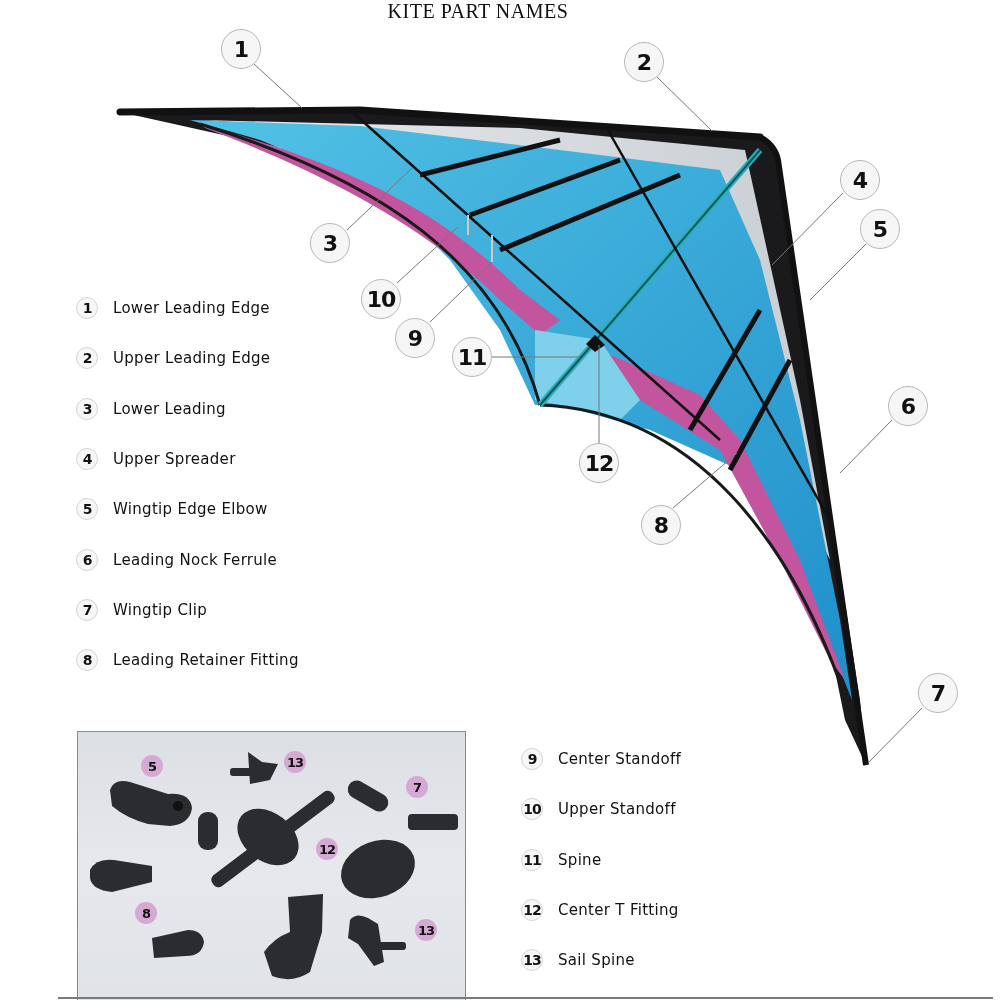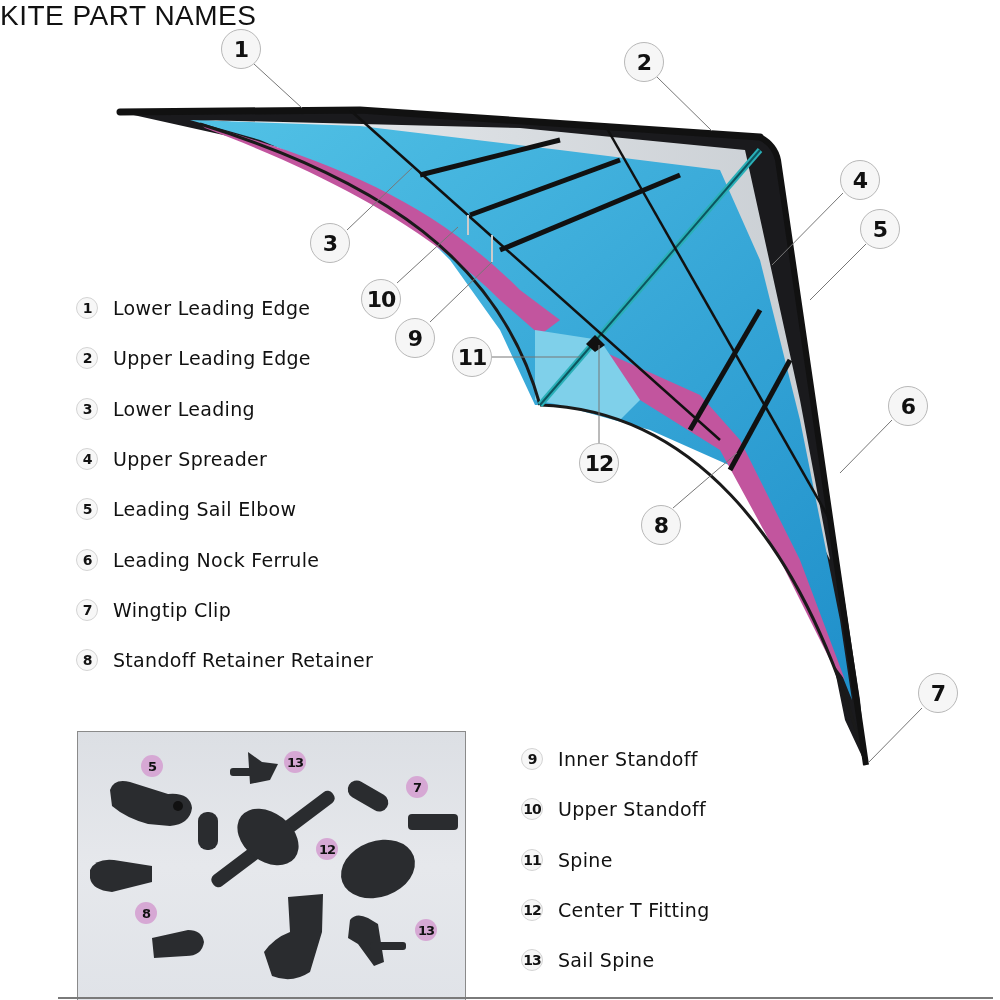--- a/index.html
+++ b/index.html
@@ -1,23 +1,23 @@
 <!DOCTYPE html>
 <html><head>
 <meta charset="utf-8">
 <style>
   html,body{margin:0;padding:0;background:#fff;}
   body{width:1000px;height:1000px;position:relative;overflow:hidden;font-family:"DejaVu Sans","Liberation Sans",sans-serif;color:#111;}
-  .title{position:absolute;left:0;width:956px;top:0;font-family:Liberation Sans, sans-serif;font-size:28px;letter-spacing:0.5px;color:#111;}
+  .title{position:absolute;left:0;width:956px;top:0;text-align:center;font-family:Liberation Serif, serif;font-size:20px;letter-spacing:0.5px;color:#111;}
   .kite{position:absolute;left:0;top:0;width:1000px;height:1000px;}
   .callout{position:absolute;width:40px;height:40px;border-radius:50%;border:1.5px solid #b8b8b8;background:#f6f6f6;display:flex;align-items:center;justify-content:center;font-family:"DejaVu Sans",sans-serif;font-weight:bold;font-size:22px;color:#111;box-sizing:border-box;letter-spacing:-1px;}
   .legend{position:absolute;}
   .legend-item{position:absolute;display:flex;align-items:center;height:26px;white-space:nowrap;}
   .legend-num{width:22px;height:22px;border-radius:50%;border:1px solid #d4d4d4;background:#f7f7f7;display:flex;align-items:center;justify-content:center;font-weight:bold;font-size:14px;letter-spacing:-1px;box-sizing:border-box;margin-right:15px;}
-  .legend-label{font-family:"DejaVu Sans",sans-serif;font-size:19px;color:#111;letter-spacing:0.3px;}
+  .legend-label{font-family:"DejaVu Sans",sans-serif;font-size:15px;color:#111;letter-spacing:0.3px;}
   .photo{position:absolute;left:77px;top:731px;width:389px;height:269px;border:1px solid #8a8a8a;border-bottom:none;background:linear-gradient(180deg,#dcdfe4 0%,#e6e8ec 50%,#e0e3e8 100%);overflow:hidden;box-sizing:border-box;}
   .badge{position:absolute;width:22px;height:22px;border-radius:50%;background:#d6a8d4;display:flex;align-items:center;justify-content:center;font-weight:bold;font-size:13px;color:#111;letter-spacing:-1px;}
   .rule{position:absolute;left:58px;top:997px;width:935px;height:2px;background:#7a7a7a;}
 </style>
 </head>
 <body>
 
 <div class="title">KITE PART NAMES</div>
 
 <svg class="kite" viewBox="0 0 1000 1000" xmlns="http://www.w3.org/2000/svg">
@@ -112,40 +112,40 @@
   <div class="legend-item" style="top:101px;">
       <span class="legend-num">3</span>
       <span class="legend-label">Lower Leading</span>
     </div>
   <div class="legend-item" style="top:151px;">
       <span class="legend-num">4</span>
       <span class="legend-label">Upper Spreader</span>
     </div>
   <div class="legend-item" style="top:201px;">
       <span class="legend-num">5</span>
-      <span class="legend-label">Leading Sail Elbow</span>
+      <span class="legend-label">Wingtip Edge Elbow</span>
     </div>
   <div class="legend-item" style="top:252px;">
       <span class="legend-num">6</span>
       <span class="legend-label">Leading Nock Ferrule</span>
     </div>
   <div class="legend-item" style="top:302px;">
       <span class="legend-num">7</span>
       <span class="legend-label">Wingtip Clip</span>
     </div>
   <div class="legend-item" style="top:352px;">
       <span class="legend-num">8</span>
-      <span class="legend-label">Standoff Retainer Retainer</span>
+      <span class="legend-label">Leading Retainer Fitting</span>
     </div>
 </div>
 
 <div class="legend" style="left:521px;top:746px;">
   <div class="legend-item" style="top:0px;">
       <span class="legend-num">9</span>
-      <span class="legend-label">Inner Standoff</span>
+      <span class="legend-label">Center Standoff</span>
     </div>
   <div class="legend-item" style="top:50px;">
       <span class="legend-num">10</span>
       <span class="legend-label">Upper Standoff</span>
     </div>
   <div class="legend-item" style="top:101px;">
       <span class="legend-num">11</span>
       <span class="legend-label">Spine</span>
     </div>
   <div class="legend-item" style="top:151px;">

